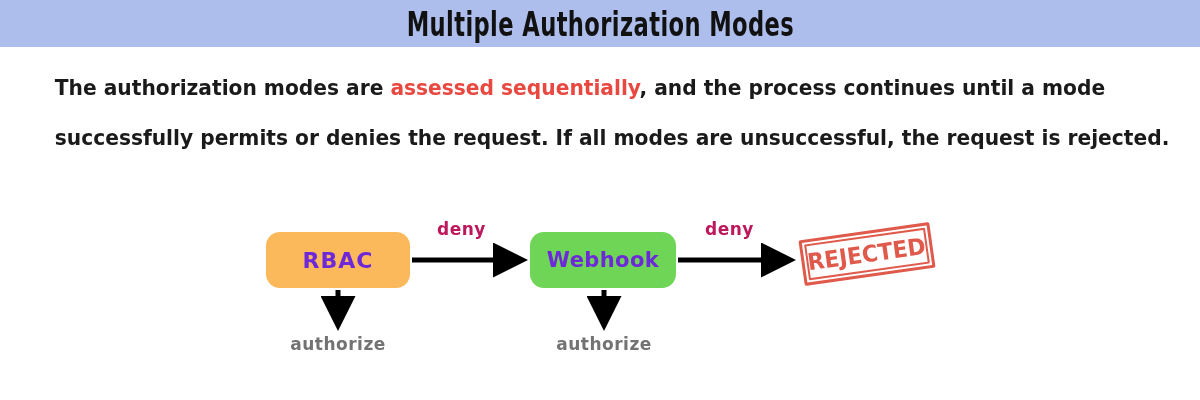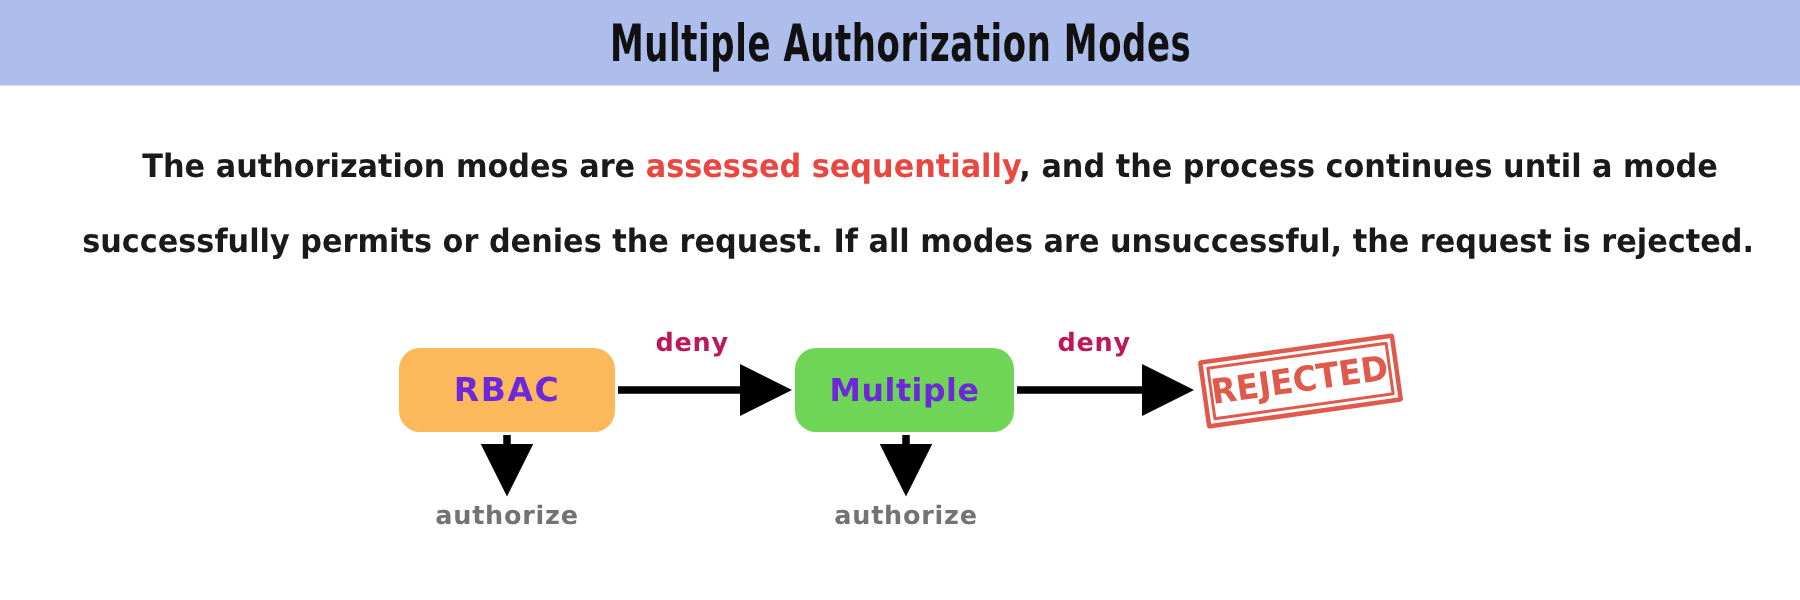--- a/index.html
+++ b/index.html
@@ -12,21 +12,21 @@
     height: 400px;
     background: #ffffff;
     font-family: "DejaVu Sans", sans-serif;
     overflow: hidden;
     position: relative;
   }
 
   
   .banner {
     width: 1200px;
-    height: 57px;
+    height: 47px;
     background: #aebeec;
     display: flex;
     align-items: center;
     justify-content: center;
     box-sizing: border-box;
   }
   .banner-title {
     font-family: "DejaVu Sans", sans-serif;
     font-weight: bold;
     font-size: 29px;
@@ -34,22 +34,22 @@
     color: #111111;
     transform: scaleX(0.78) scaleY(1.18);
     transform-origin: center center;
     white-space: nowrap;
   }
 
   
   .body-copy {
     width: 1160px;
     margin: 0 auto;
-    padding-top: 30px;
-    text-align: right;
+    padding-top: 16px;
+    text-align: left;
     box-sizing: border-box;
   }
   .copy-line {
     font-family: "DejaVu Sans", sans-serif;
     font-weight: bold;
     font-size: 21.5px;
     line-height: 50px;
     color: #1a1a1a;
     white-space: nowrap;
     transform: scaleX(0.94);
@@ -191,21 +191,21 @@
 
     <line x1="678" y1="64" x2="789" y2="64" stroke="#000000" stroke-width="5" marker-end="url(#ah)"></line>
 
     <line x1="338" y1="94" x2="338" y2="128" stroke="#000000" stroke-width="5" marker-end="url(#ah)"></line>
 
     <line x1="604" y1="94" x2="604" y2="128" stroke="#000000" stroke-width="5" marker-end="url(#ah)"></line>
   </svg>
 
   <div class="node node-rbac">RBAC</div>
 
-  <div class="node node-webhook">Multiple</div>
+  <div class="node node-webhook">Webhook</div>
 
   <div class="edge-label label-deny-1">deny</div>
 
   <div class="edge-label label-deny-2">deny</div>
 
   <div class="branch-label label-auth-1">authorize</div>
 
   <div class="branch-label label-auth-2">authorize</div>
 </div>
 

